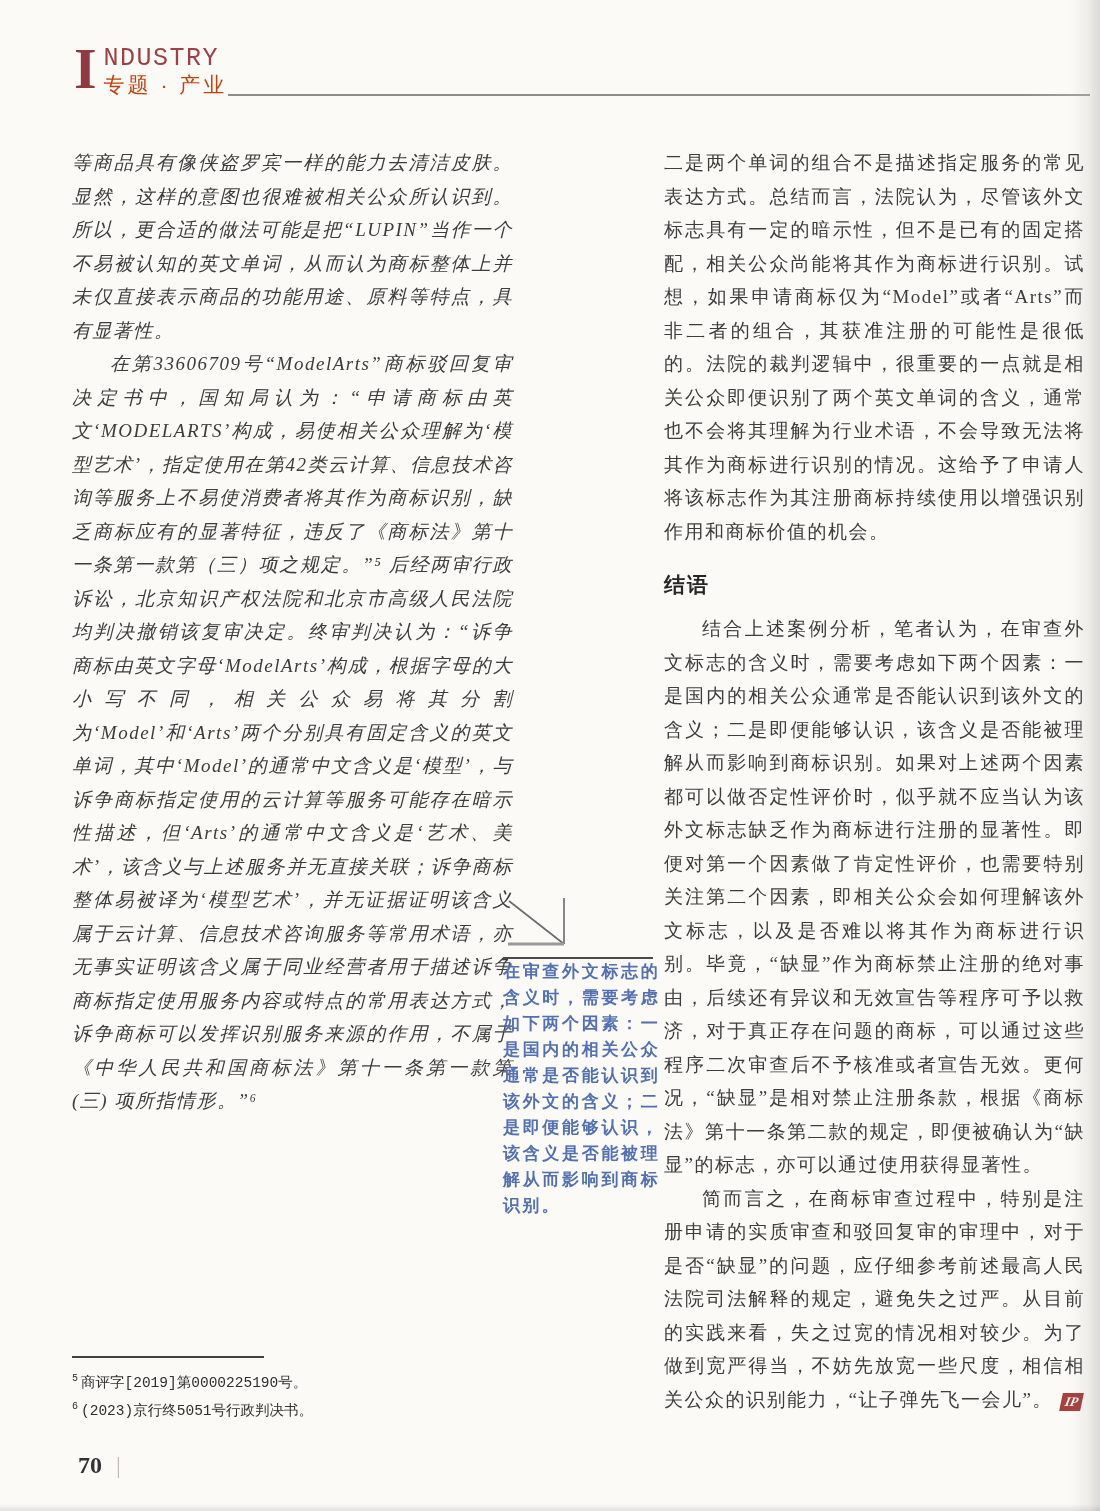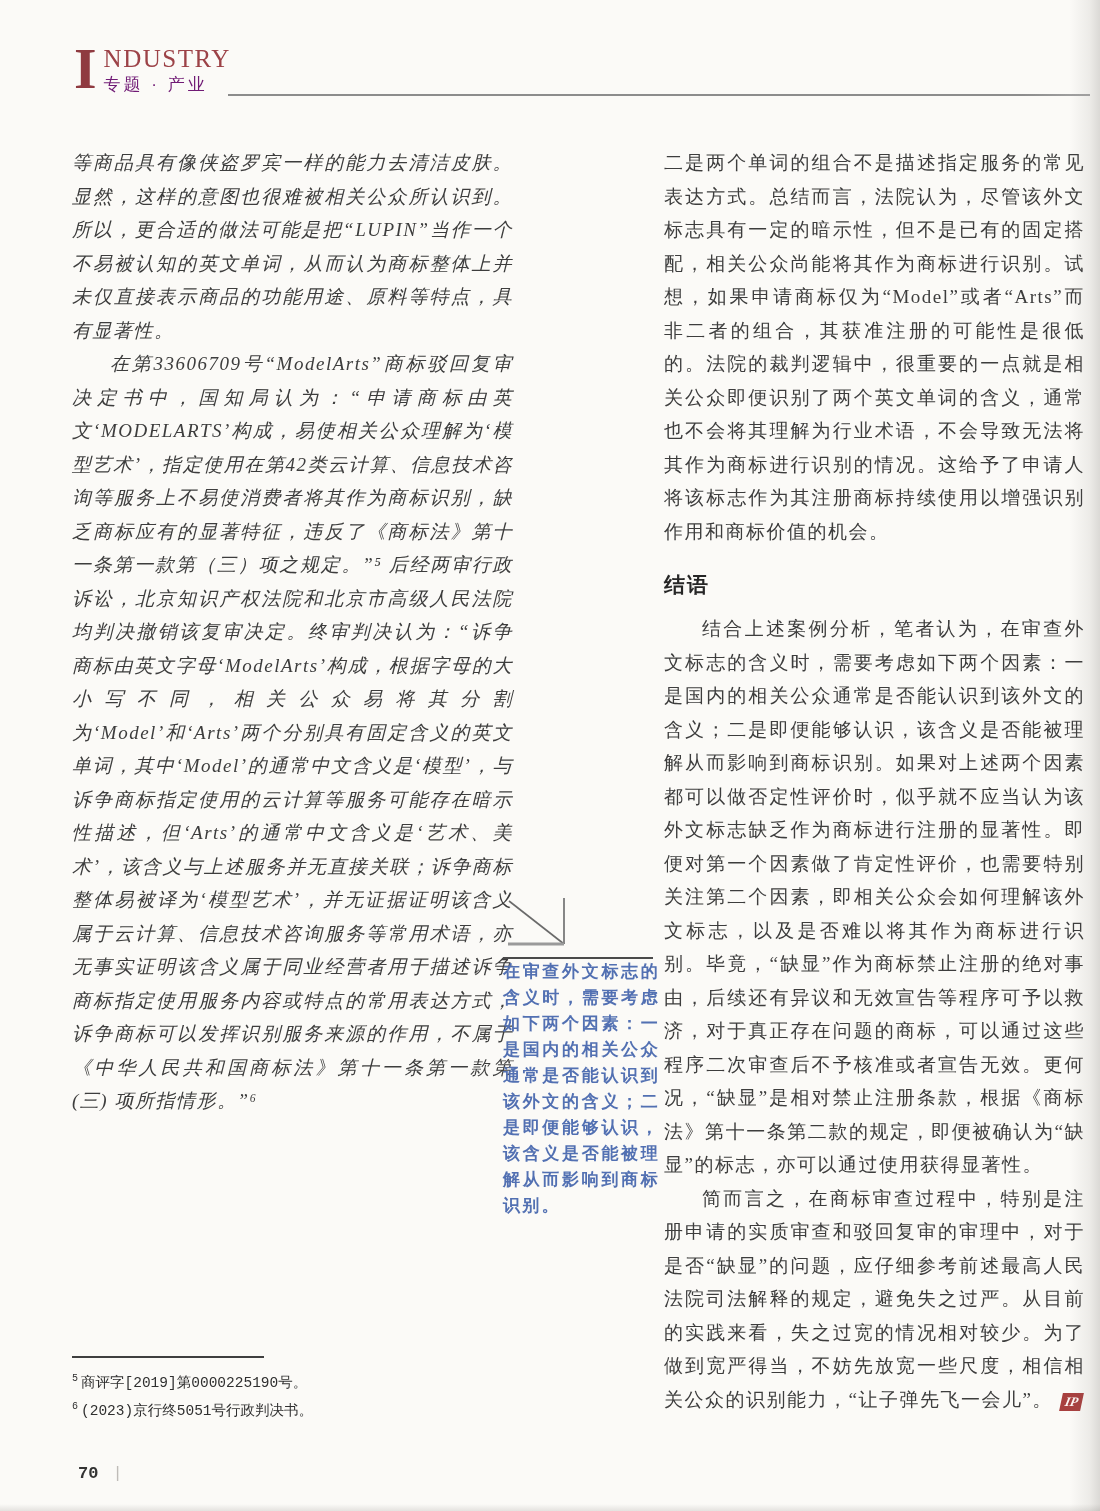--- a/index.html
+++ b/index.html
@@ -12,26 +12,26 @@
     color:#3d3d3d;
   }
   
   .header{position:absolute;left:74px;top:42px;display:flex;align-items:flex-start;}
   .dropcap{
     font-family:"Liberation Serif","DejaVu Serif",serif;
     font-size:58px;line-height:54px;font-weight:bold;color:#8f3a40;
   }
   .header-titles{margin-left:7px;padding-top:4px;}
   .title-en{
-    font-family:Liberation Serif, serif;
+    font-family:Liberation Mono, monospace;
     font-size:25px;line-height:26px;letter-spacing:1.5px;color:#9c4247;
   }
   .title-cn{
     font-family:"Liberation Sans","DejaVu Sans",sans-serif;
-    font-size:17px;line-height:22px;letter-spacing:3px;color:#701a75;margin-top:2px;
+    font-size:21px;line-height:22px;letter-spacing:3px;color:#c2410c;margin-top:2px;
   }
   .header-rule{
     position:absolute;left:228px;top:94px;width:862px;height:2px;
     background:linear-gradient(to right,#8c8c8c 92%,#a5a5a5);
   }
   
   .col{
     position:absolute;top:146px;
     font-size:19px;line-height:33.5px;letter-spacing:1.5px;
     text-align:justify;
@@ -67,22 +67,22 @@
     letter-spacing:2.2px;color:#5270b2;text-align:justify;
   }
   
   .footnotes{position:absolute;left:72px;top:1356px;
     font-family:Liberation Mono, monospace;
     font-size:14.5px;line-height:23px;color:#2f2f2f;}
   .footnote-rule{width:192px;height:2px;background:#3f3f3f;margin-bottom:9px;}
   .footnote sup{font-size:10px;margin-right:3px;}
   
   .page-footer{position:absolute;left:78px;top:1452px;
-    font-family:Liberation Mono, monospace;
-    font-size:17px;color:#333;font-weight:bold;margin-top:12px;}
+    font-family:Liberation Serif, serif;
+    font-size:24px;color:#333;font-weight:bold;}
   .page-footer .divider{color:#bfbcb8;font-weight:normal;margin-left:14px;}
   
   .edge-right{position:absolute;right:0;top:0;width:30px;height:100%;
     background:linear-gradient(to right,rgba(110,105,100,0) 0%,rgba(110,105,100,0.10) 65%,rgba(90,85,80,0.20) 100%);}
   .edge-bottom{position:absolute;left:0;bottom:0;width:100%;height:7px;
     background:linear-gradient(to bottom,rgba(60,55,50,0) 0%,rgba(60,55,50,0.12) 100%);}
 </style>
 </head>
 <body>
 

